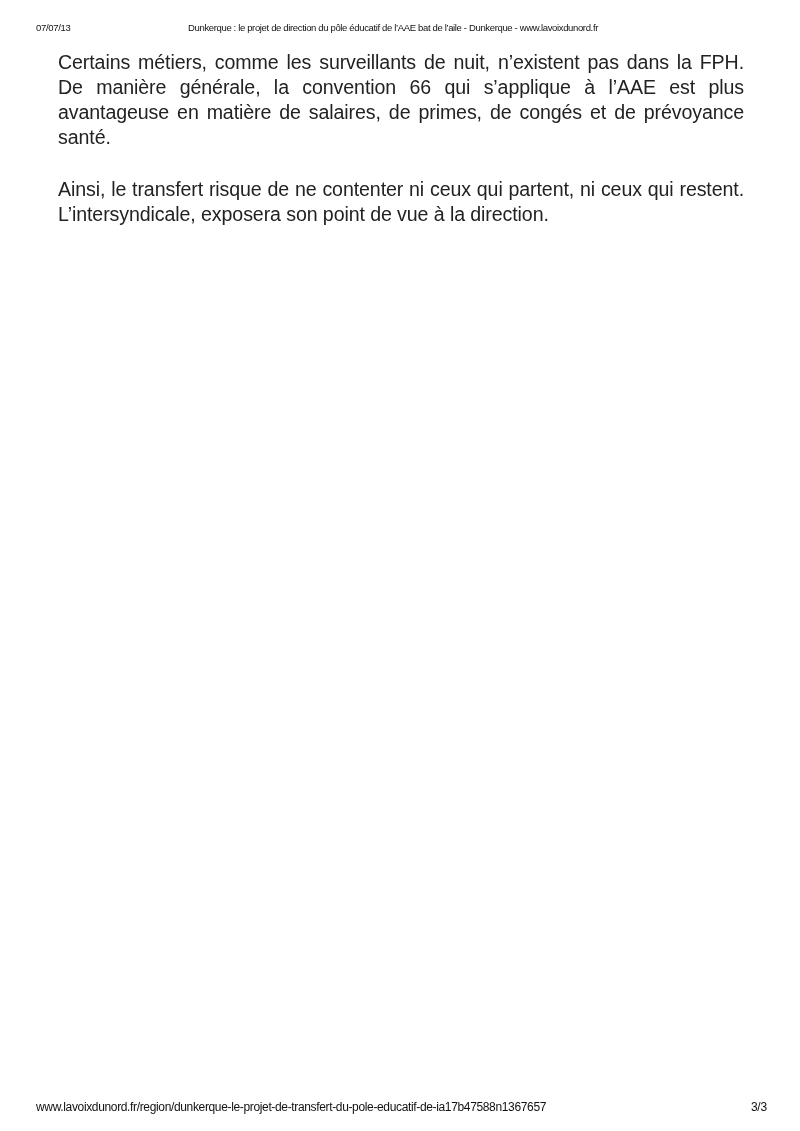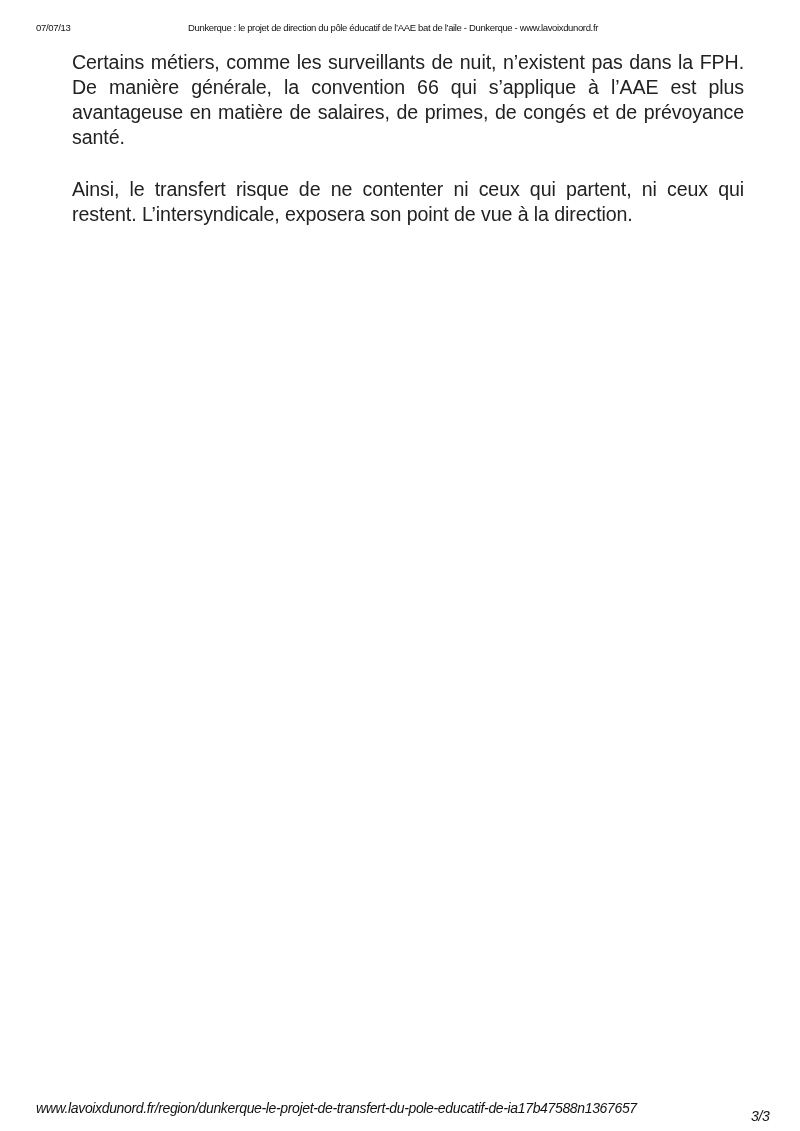--- a/index.html
+++ b/index.html
@@ -41,45 +41,44 @@
     .article {
       position: absolute;
       top: 50px;
       left: 58px;
       width: 686px;
       font-size: 19.6px;
       line-height: 25px;
       color: #222;
     }
     .article p {
-      margin: 0 0 27px 14px;
+      margin: 0 0 27px 0;
       text-align: justify;
       letter-spacing: -0.1px;
     }
     .print-footer {
       position: absolute;
       top: 1100px;
       left: 0;
       width: 646px;
       height: 14px;
-      font-size: 14px;
+      font-size: 12px;
       color: #111;
-      font-style: italic;
     }
     .print-footer .url {
       position: absolute;
       left: 36px;
       top: 0;
       letter-spacing: -0.35px;
       white-space: nowrap;
     }
     .print-footer .page {
       position: absolute;
       left: 751px;
-      top: 8px;
+      top: 0;
       letter-spacing: -0.3px;
     }
   </style>
 </head>
 <body>
 
 <div class="print-header">
   <span class="date">07/07/13</span>
   <span class="title">Dunkerque : le projet de direction du pôle éducatif de l’AAE bat de l’aile - Dunkerque - www.lavoixdunord.fr</span>
 </div>

